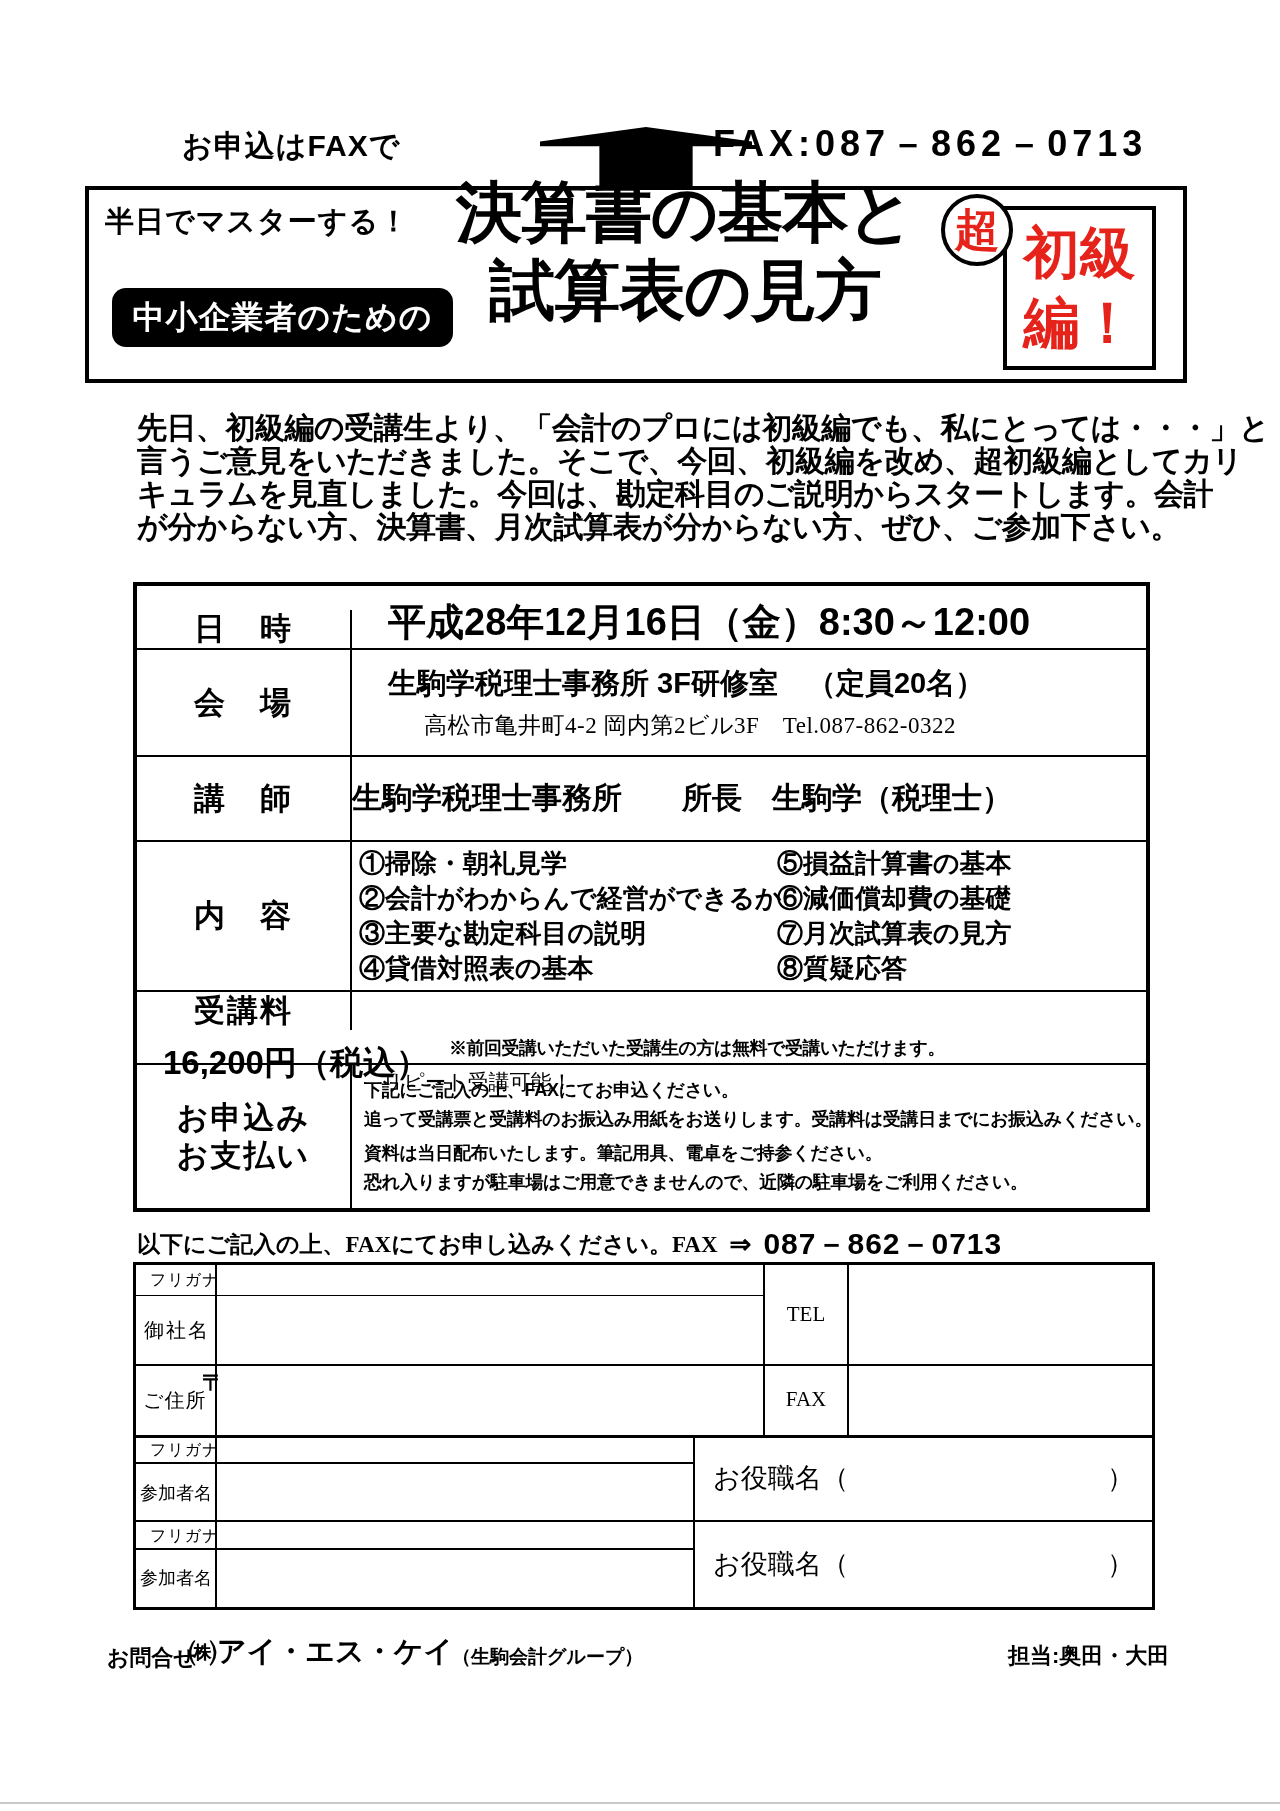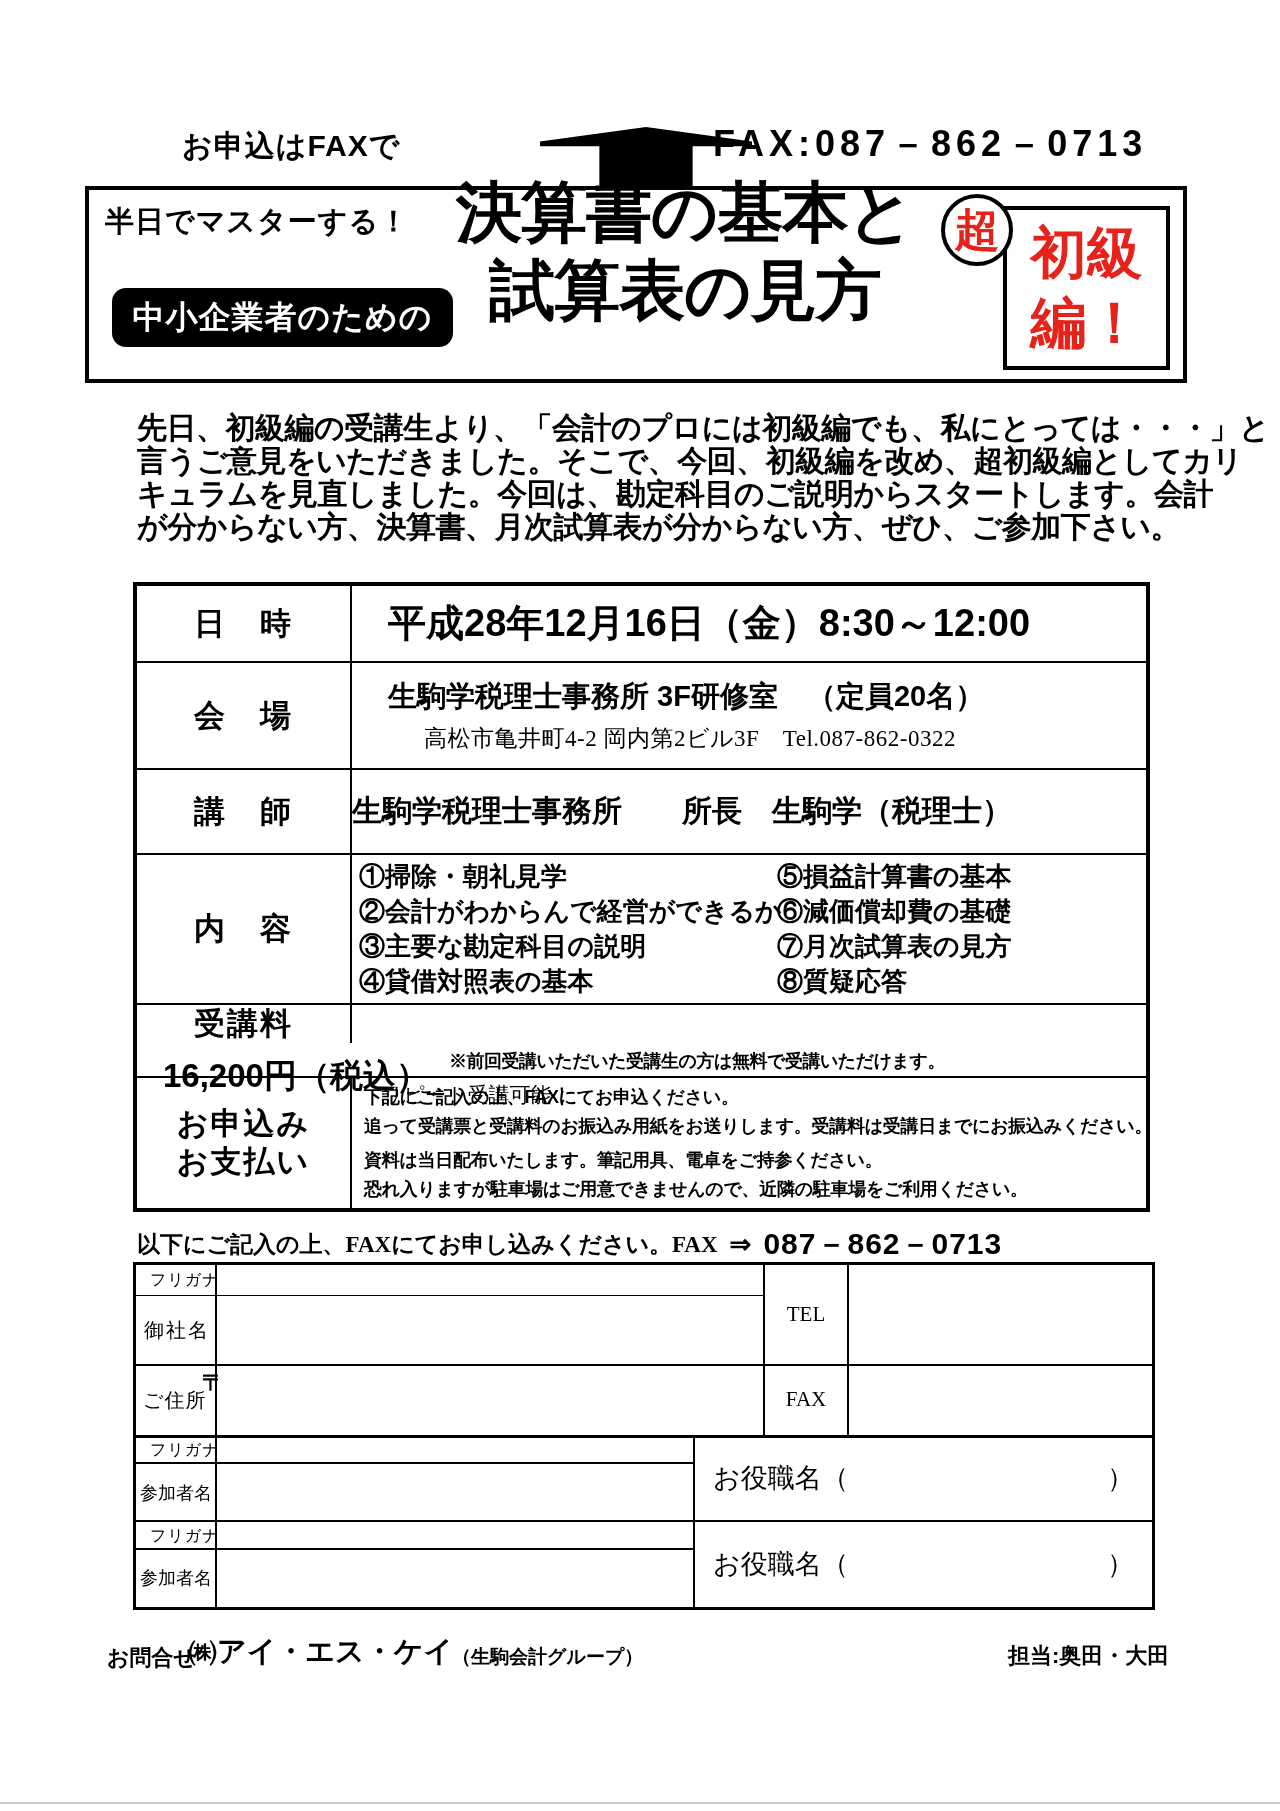--- a/index.html
+++ b/index.html
@@ -19,37 +19,37 @@
   #fax-top{left:713px;top:120px;font-size:36px;font-weight:700;letter-spacing:5px;}
 
   
   #header-box{left:85px;top:186px;width:1102px;height:197px;border:4px solid #000;box-sizing:border-box;background:#fff;}
   #tagline{left:105px;top:202px;font-size:29px;font-weight:800;letter-spacing:1px;}
   #audience-badge{left:112px;top:288px;width:341px;height:59px;background:#000;color:#fff;border-radius:14px;
     display:flex;align-items:center;justify-content:center;font-size:32px;font-weight:800;letter-spacing:1px;}
   #main-title{left:437px;top:173px;width:496px;text-align:center;font-size:66px;font-weight:900;line-height:78px;letter-spacing:-1px;}
   #super-circle{left:941px;top:194px;width:72px;height:72px;background:#fff;border:4px solid #000;border-radius:50%;
     display:flex;align-items:center;justify-content:center;font-size:45px;font-weight:900;color:var(--accent-red);z-index:3;box-sizing:border-box;}
-  #level-box{left:1003px;top:206px;width:167px;height:164px;background:#fff;border:4px solid #000;box-sizing:border-box;
+  #level-box{left:1003px;top:206px;width:153px;height:164px;background:#fff;border:4px solid #000;box-sizing:border-box;
     display:flex;flex-direction:column;align-items:center;justify-content:center;font-size:56px;font-weight:900;
     color:var(--accent-red);line-height:70px;z-index:2;}
 
   
   #intro{left:137px;top:411px;font-size:30px;font-weight:600;line-height:33px;letter-spacing:-0.5px;}
 
   
   #info-table{left:133px;top:582px;width:1017px;height:630px;border:4px solid #000;box-sizing:border-box;
     display:flex;flex-direction:column;background:#fff;}
   .irow{display:flex;box-sizing:border-box;flex:none;}
   .irow + .irow{border-top:2px solid #000;}
   .ilabel{width:215px;flex:none;border-right:2px solid #000;box-sizing:border-box;
     display:flex;flex-direction:column;align-items:center;justify-content:center;
     font-size:31px;font-weight:800;letter-spacing:2px;line-height:38px;}
   .icontent{flex:1;position:relative;box-sizing:border-box;}
-  #row-datetime{height:75px;}
+  #row-datetime{height:62px;align-items:flex-end;}
   #row-datetime .icontent{display:flex;align-items:center;padding-left:36px;font-size:38px;font-weight:800;}
   #row-venue{height:107px;}
   #row-venue .icontent{display:flex;flex-direction:column;justify-content:center;}
   .venue-name{font-size:29px;font-weight:800;padding-left:36px;}
   .venue-addr{font-size:23px;padding-left:72px;margin-top:6px;letter-spacing:0.5px;}
   #row-lecturer{height:85px;}
   #row-lecturer .icontent{display:flex;align-items:center;font-size:30px;font-weight:800;}
   #row-contents{height:150px;}
   #row-contents .icontent{display:flex;align-items:center;font-size:26px;font-weight:700;line-height:35px;}
   .contents-col-left{width:425px;flex:none;padding-left:7px;box-sizing:border-box;}

